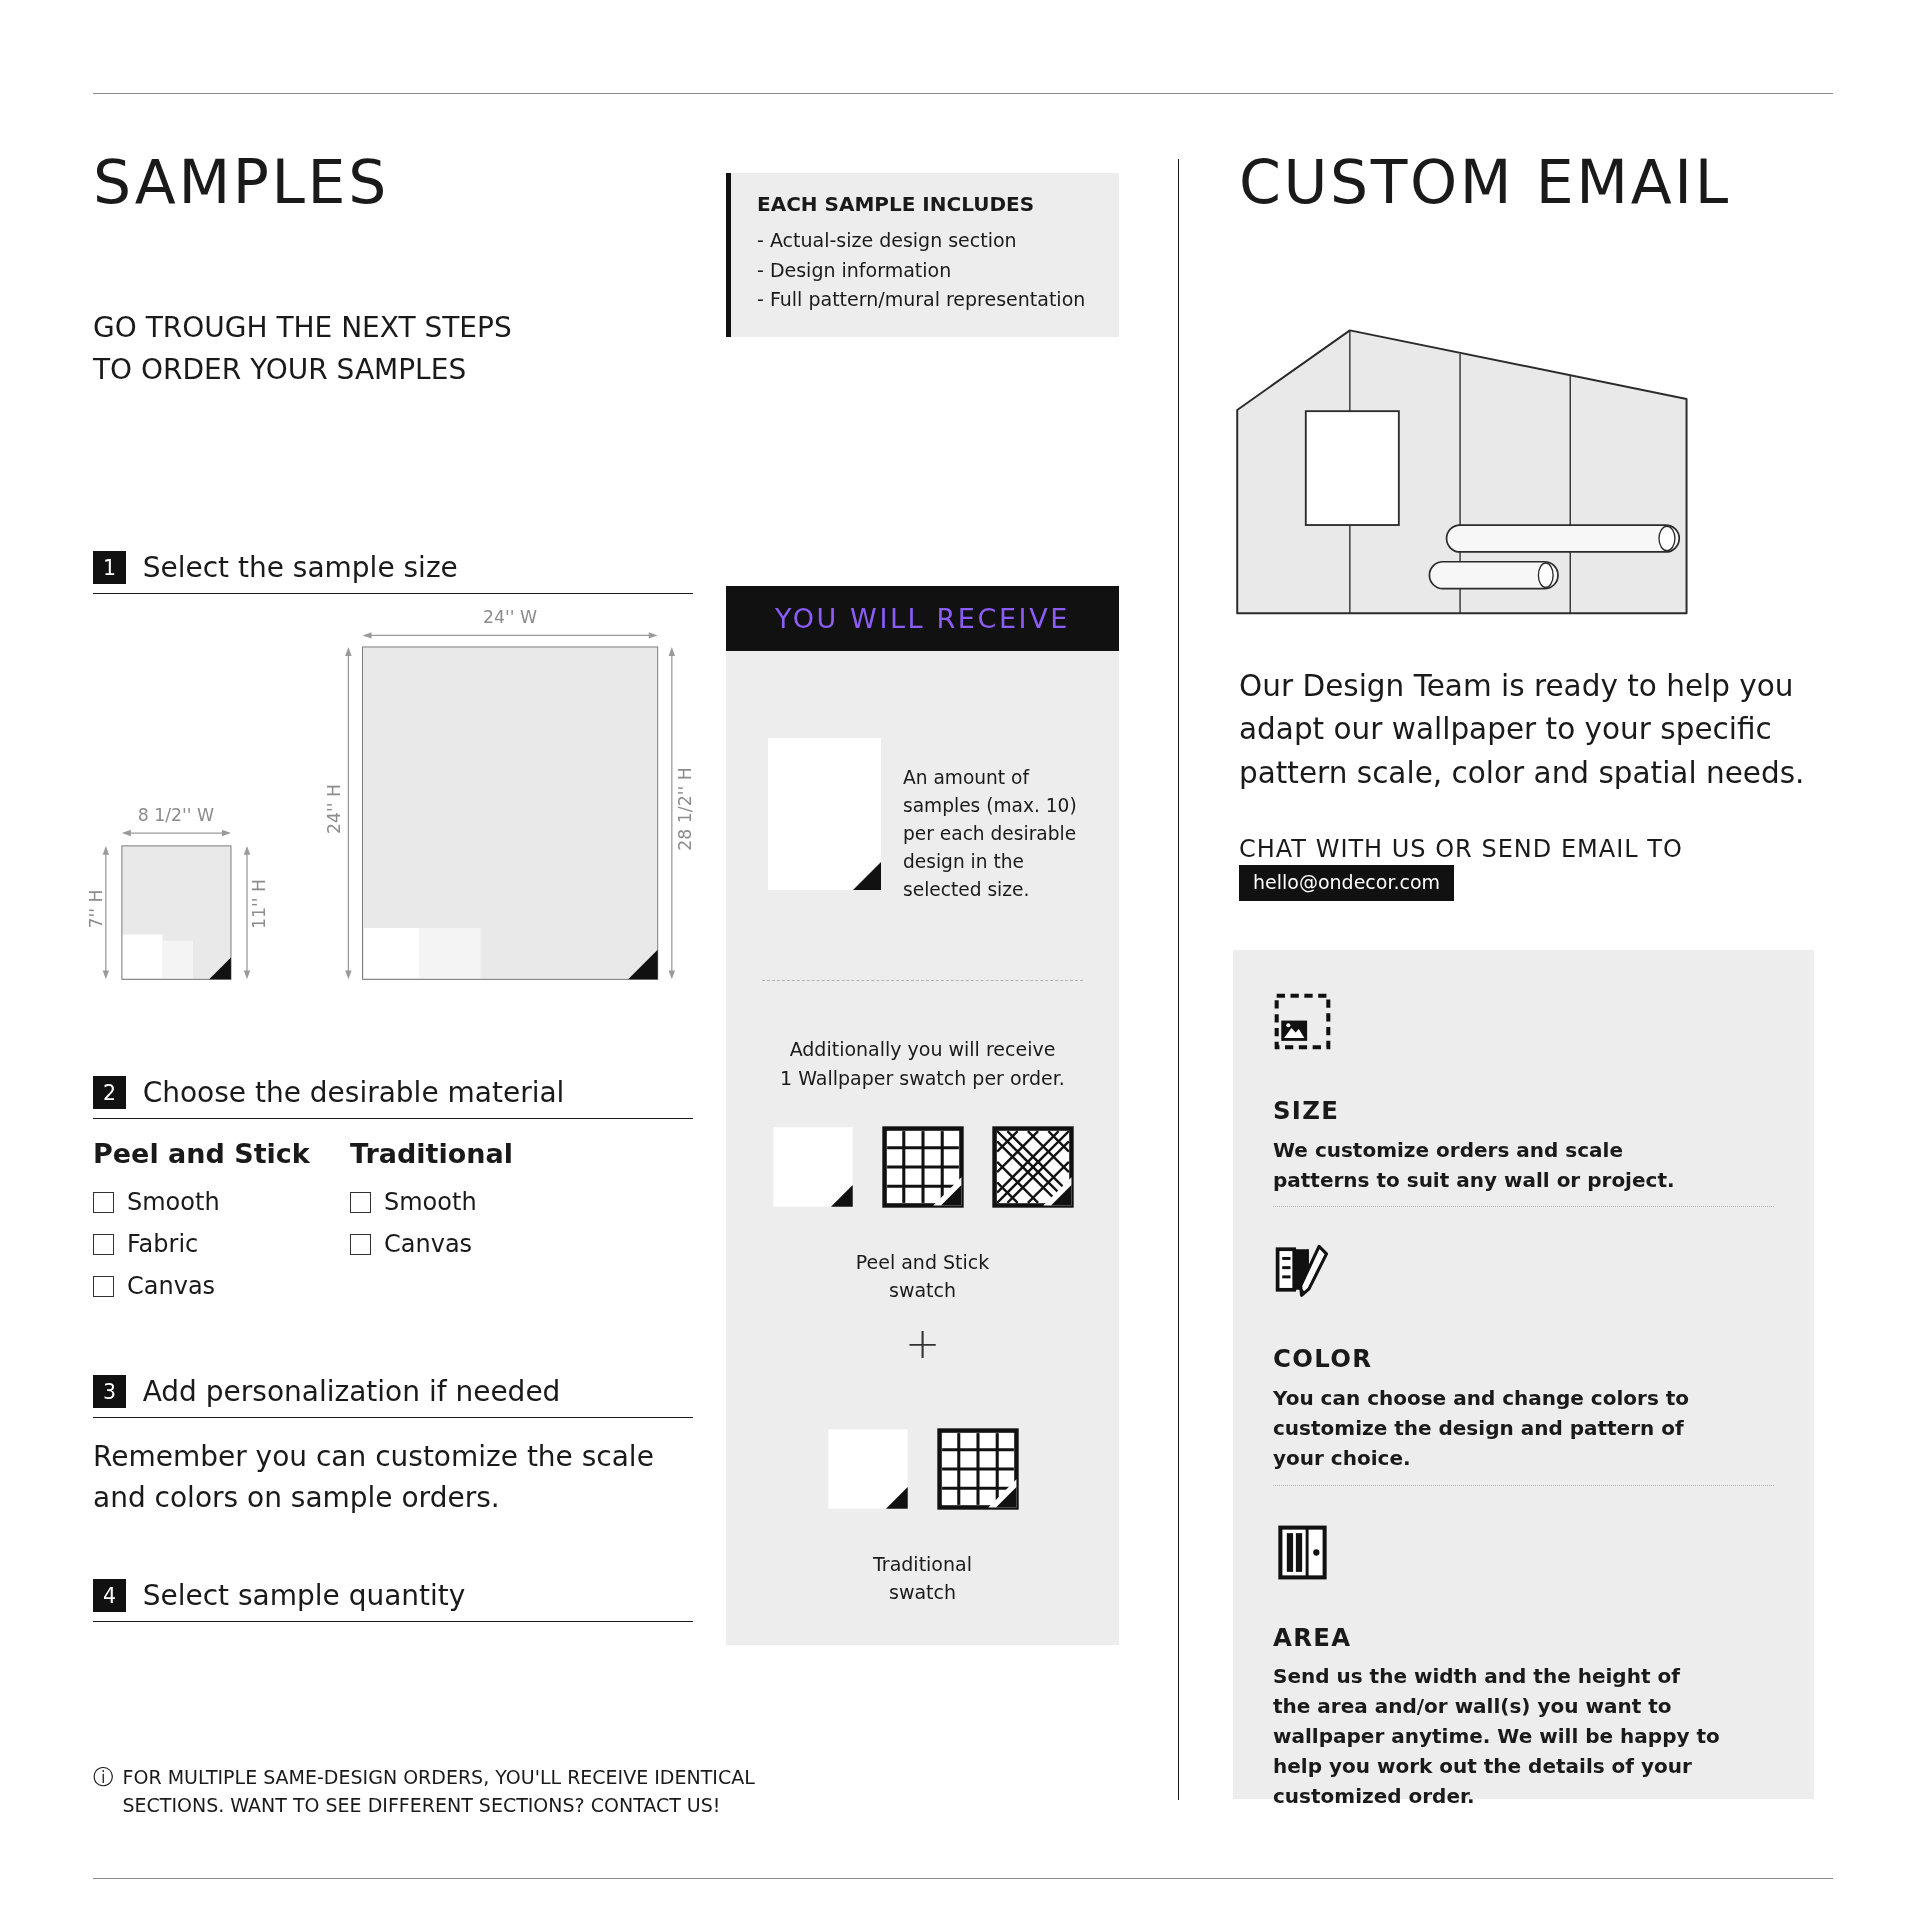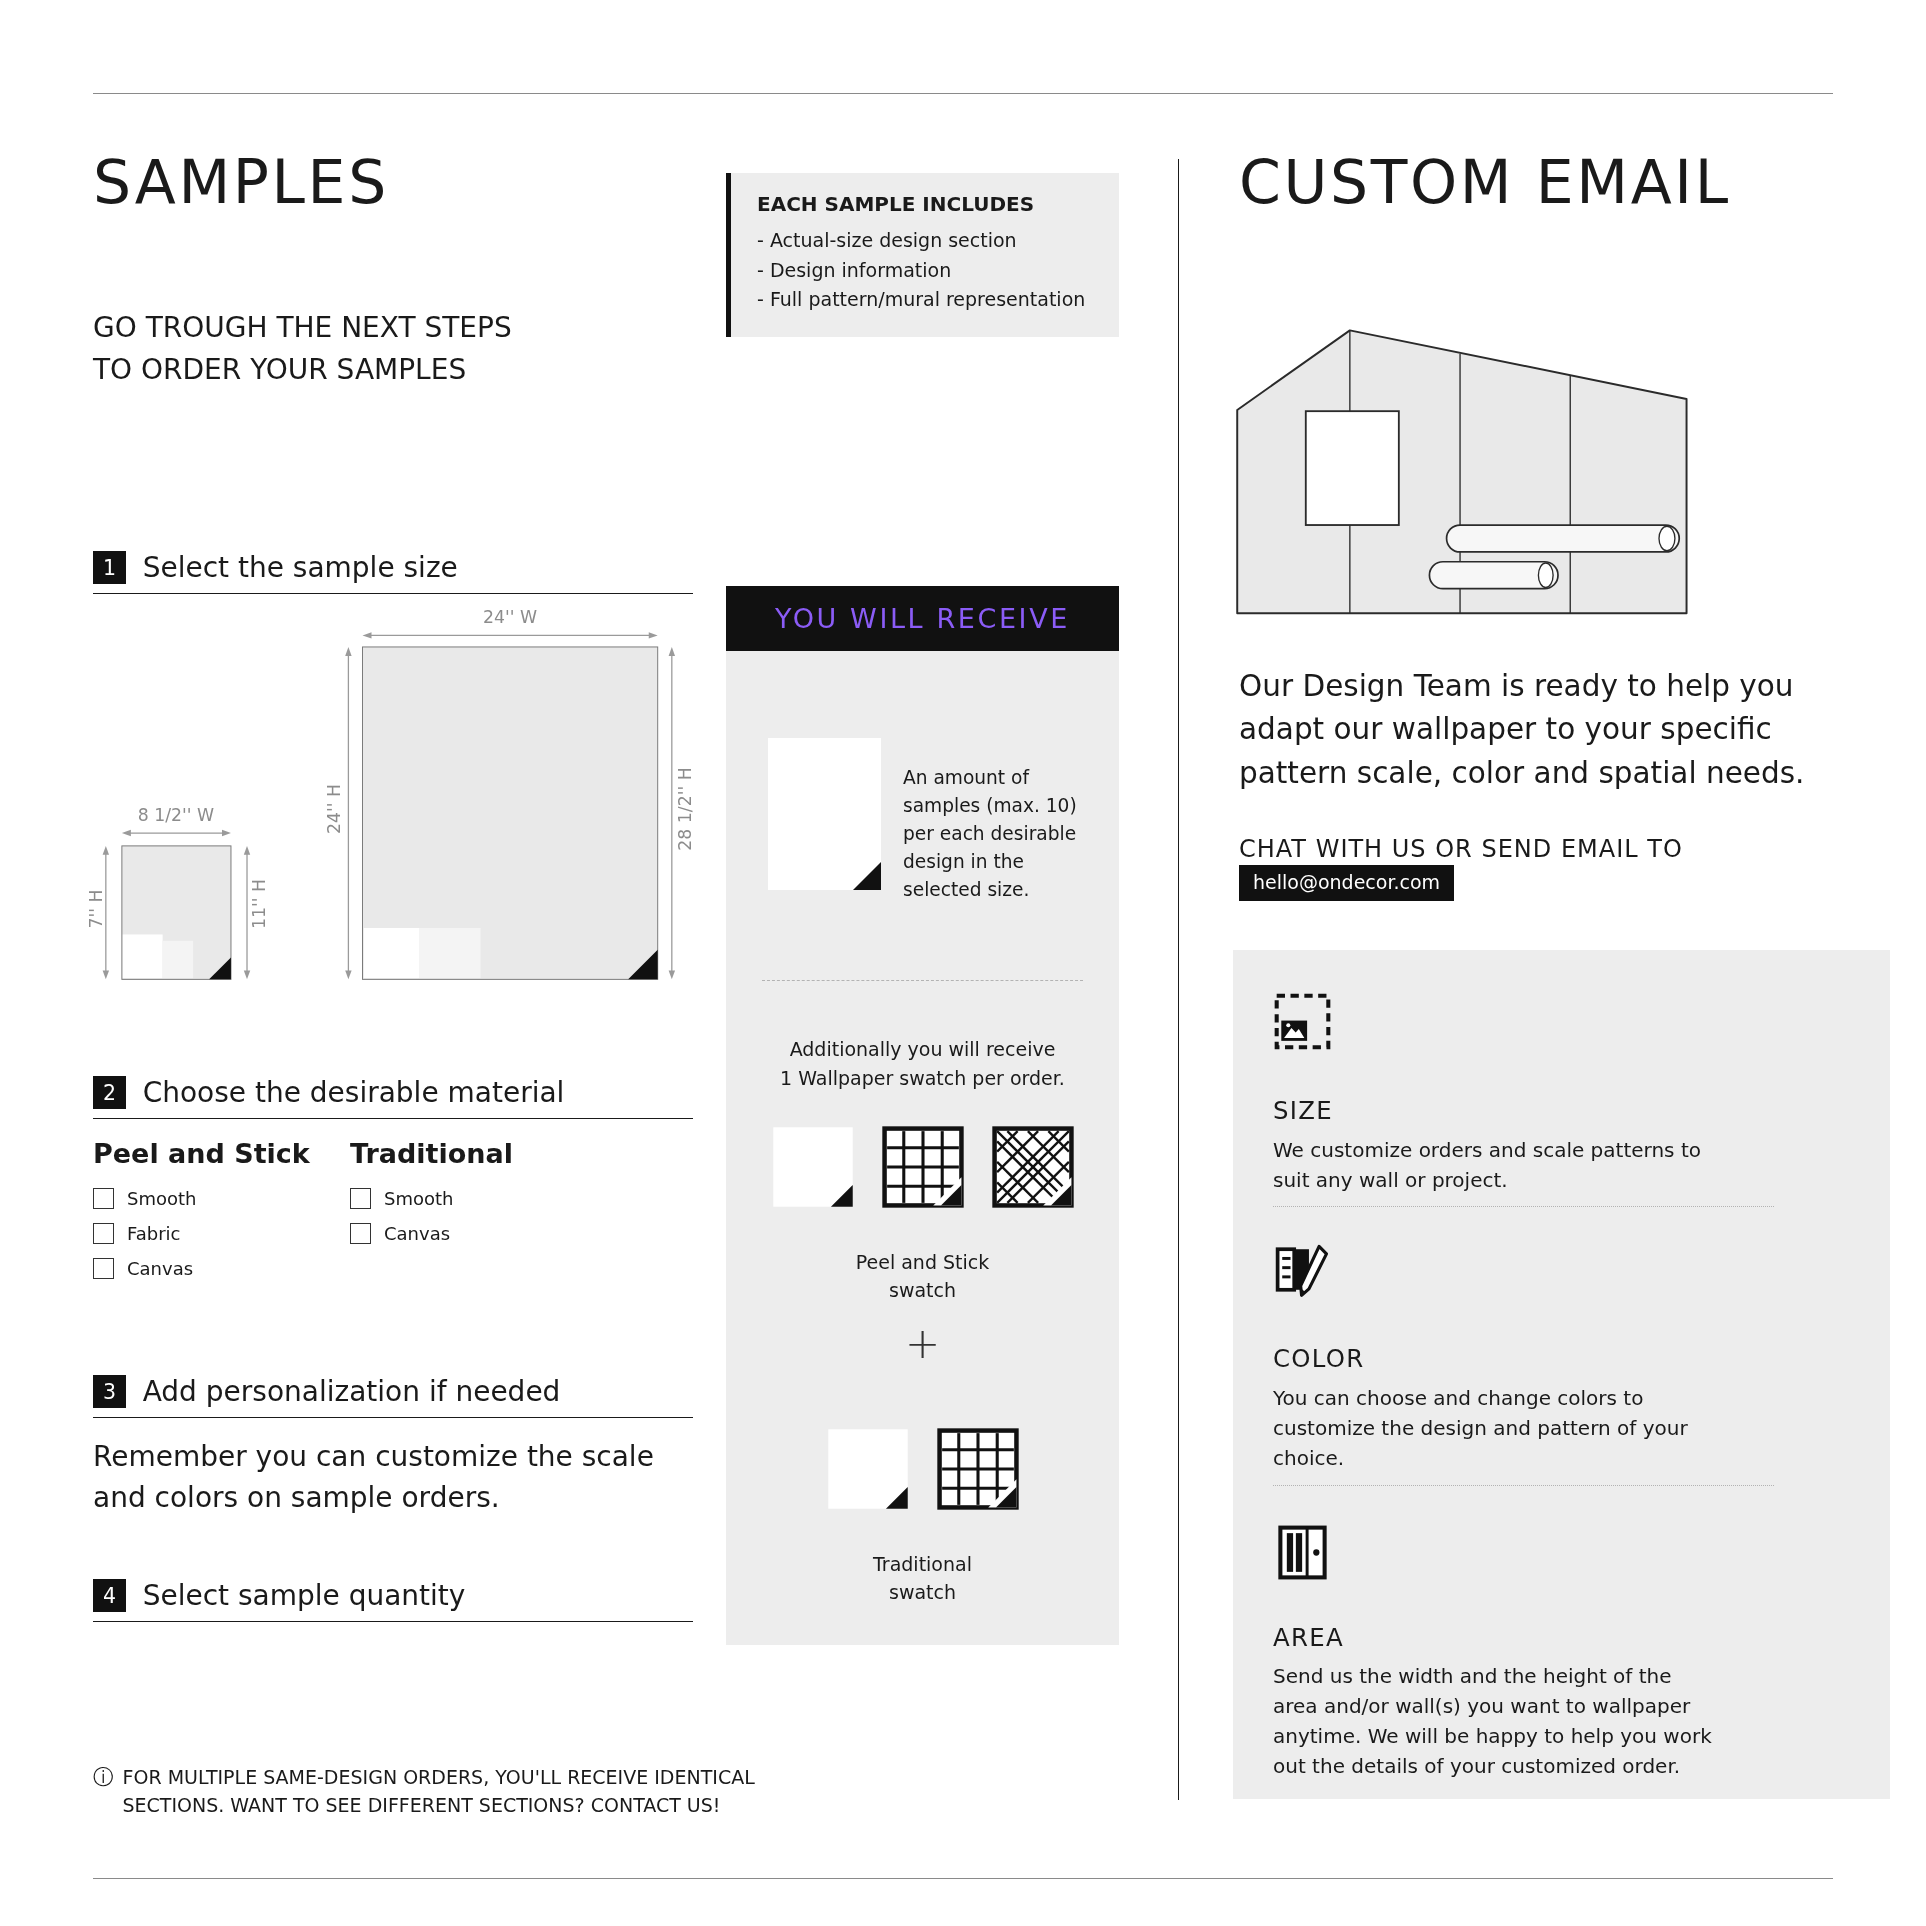--- a/index.html
+++ b/index.html
@@ -32,21 +32,21 @@
 
   
   .diagram{position:absolute;left:93px;top:607px;width:600px;height:395px;}
   .dimlabel{position:absolute;font-size:17.3px;color:#8c8c8c;white-space:nowrap;
             transform:translate(-50%,-50%);}
   .dimlabel.v{transform:translate(-50%,-50%) rotate(-90deg);}
 
   
   .mat-col{position:absolute;top:1138px;}
   .mat-title{font-size:27px;font-weight:700;margin-bottom:19px;}
-  .mat-row{display:flex;align-items:center;gap:13px;margin-bottom:14px;font-size:18px;}
+  .mat-row{display:flex;align-items:center;gap:13px;margin-bottom:14px;font-size:24px;}
   .cb{width:19px;height:19px;border:1.3px solid #333;flex:0 0 auto;background:#fff;}
 
   
   .note{position:absolute;left:93px;top:1764px;width:719px;font-size:19px;line-height:1.45;
         display:flex;gap:9px;}
   .note-icon{font-size:20.5px;line-height:1.3;}
 
   
   .receive-header{position:absolute;left:726px;top:586px;width:393px;height:65px;background:#111;
                   color:#8b5cf6;font-size:27px;letter-spacing:2.6px;display:flex;align-items:center;justify-content:center;}
@@ -58,21 +58,21 @@
   .additional{position:absolute;left:23px;top:384px;width:347px;text-align:center;font-size:19px;line-height:1.5;}
   .swatch-row{position:absolute;left:0;width:393px;display:flex;justify-content:center;gap:28px;}
   .swatch-cap{position:absolute;left:0;width:393px;text-align:center;font-size:19px;line-height:1.45;}
   .plus-sign{position:absolute;left:0;top:668px;width:393px;text-align:center;font-size:42px;font-weight:300;color:#333;}
 
   
   .custom-intro{position:absolute;left:1239px;top:665px;width:607px;font-size:29.5px;line-height:1.47;}
   .chat-label{position:absolute;left:1239px;top:835px;font-size:24px;letter-spacing:1px;}
   .email-badge{position:absolute;left:1239px;top:865px;background:#111;color:#fff;font-size:19px;
                padding:6.4px 14px 7.7px;}
-  .features-panel{position:absolute;left:1233px;top:950px;width:657px;height:849px;background:#ededed;}
+  .features-panel{position:absolute;left:1233px;top:950px;width:581px;height:849px;background:#ededed;font-weight:bold;}
   .f-label{position:absolute;left:40px;font-size:24.4px;letter-spacing:1.3px;}
   .f-text{position:absolute;left:40px;width:449px;font-size:20px;line-height:1.5;}
   .f-div{position:absolute;left:40px;width:501px;border-top:1.9px dotted #b3b3b3;}
   .f-icon{position:absolute;left:40px;width:59px;height:59px;}
 </style>
 </head>
 <body>
 
 <div class="page">
 

